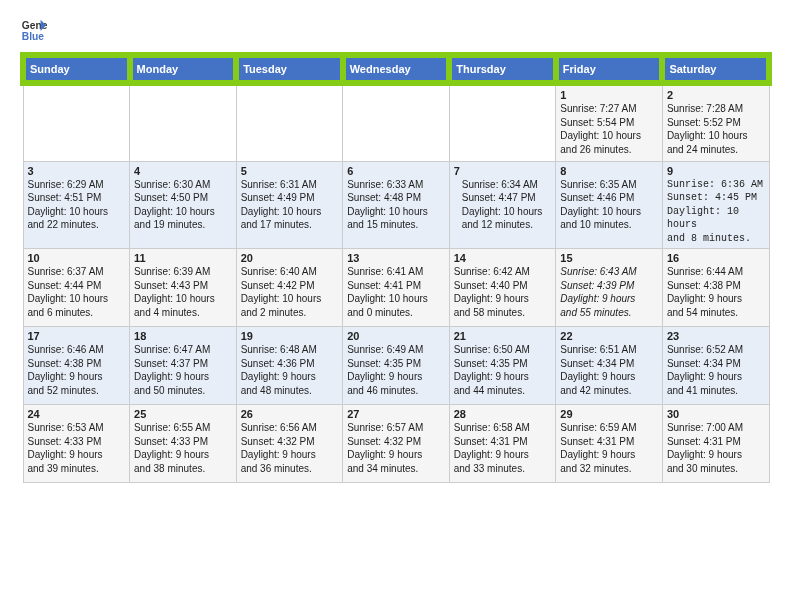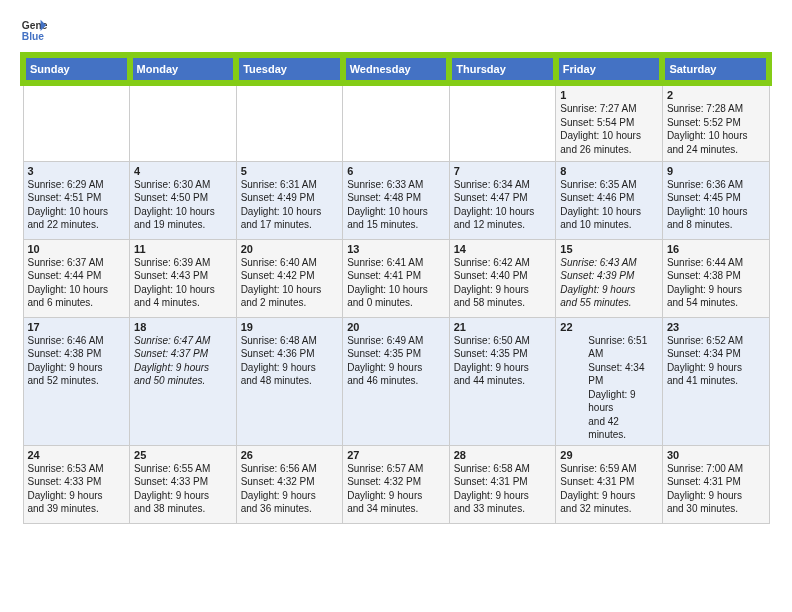--- a/index.html
+++ b/index.html
@@ -174,35 +174,35 @@
           </td>
           <td>
             <span class="day-num">6</span>
             <div class="day-info" style="white-space: pre-line;">Sunrise: 6:33 AM
 Sunset: 4:48 PM
 Daylight: 10 hours
 and 15 minutes.</div>
           </td>
           <td>
             <span class="day-num">7</span>
-            <div class="day-info" style="white-space: pre-line;">Sunrise: 6:34 AM
+            <div class="day-info" style="white-space: pre-line; margin-left: 8px;">Sunrise: 6:34 AM
 Sunset: 4:47 PM
 Daylight: 10 hours
 and 12 minutes.</div>
           </td>
           <td>
             <span class="day-num">8</span>
             <div class="day-info" style="white-space: pre-line;">Sunrise: 6:35 AM
 Sunset: 4:46 PM
 Daylight: 10 hours
 and 10 minutes.</div>
           </td>
           <td>
             <span class="day-num">9</span>
-            <div class="day-info" style="white-space: pre-line;">Sunrise: 6:36 AM
+            <div class="day-info" style="white-space: pre-line; font-family: Liberation Mono, monospace;">Sunrise: 6:36 AM
 Sunset: 4:45 PM
 Daylight: 10 hours
 and 8 minutes.</div>
           </td>
         </tr>
         <tr>
           <td>
             <span class="day-num">10</span>
             <div class="day-info" style="white-space: pre-line;">Sunrise: 6:37 AM
 Sunset: 4:44 PM
@@ -255,21 +255,21 @@
         <tr>
           <td>
             <span class="day-num">17</span>
             <div class="day-info" style="white-space: pre-line;">Sunrise: 6:46 AM
 Sunset: 4:38 PM
 Daylight: 9 hours
 and 52 minutes.</div>
           </td>
           <td>
             <span class="day-num">18</span>
-            <div class="day-info" style="white-space: pre-line; font-style: italic;">Sunrise: 6:47 AM
+            <div class="day-info" style="white-space: pre-line;">Sunrise: 6:47 AM
 Sunset: 4:37 PM
 Daylight: 9 hours
 and 50 minutes.</div>
           </td>
           <td>
             <span class="day-num">19</span>
             <div class="day-info" style="white-space: pre-line;">Sunrise: 6:48 AM
 Sunset: 4:36 PM
 Daylight: 9 hours
 and 48 minutes.</div>
@@ -283,21 +283,21 @@
           </td>
           <td>
             <span class="day-num">21</span>
             <div class="day-info" style="white-space: pre-line;">Sunrise: 6:50 AM
 Sunset: 4:35 PM
 Daylight: 9 hours
 and 44 minutes.</div>
           </td>
           <td>
             <span class="day-num">22</span>
-            <div class="day-info" style="white-space: pre-line; margin-left: 28px;">Sunrise: 6:51 AM
+            <div class="day-info" style="white-space: pre-line;">Sunrise: 6:51 AM
 Sunset: 4:34 PM
 Daylight: 9 hours
 and 42 minutes.</div>
           </td>
           <td>
             <span class="day-num">23</span>
             <div class="day-info" style="white-space: pre-line;">Sunrise: 6:52 AM
 Sunset: 4:34 PM
 Daylight: 9 hours
 and 41 minutes.</div>

